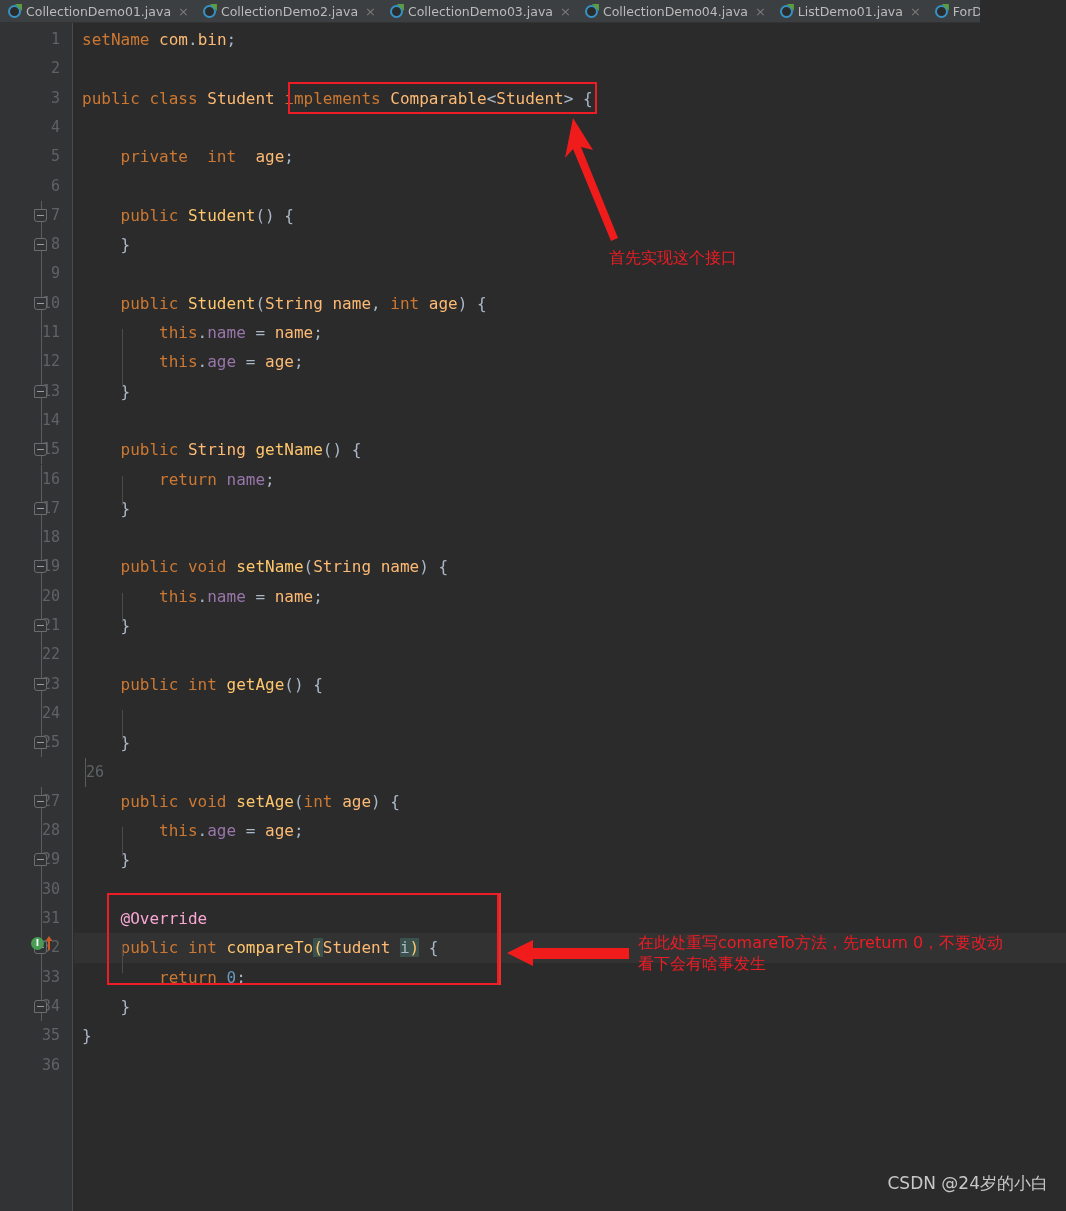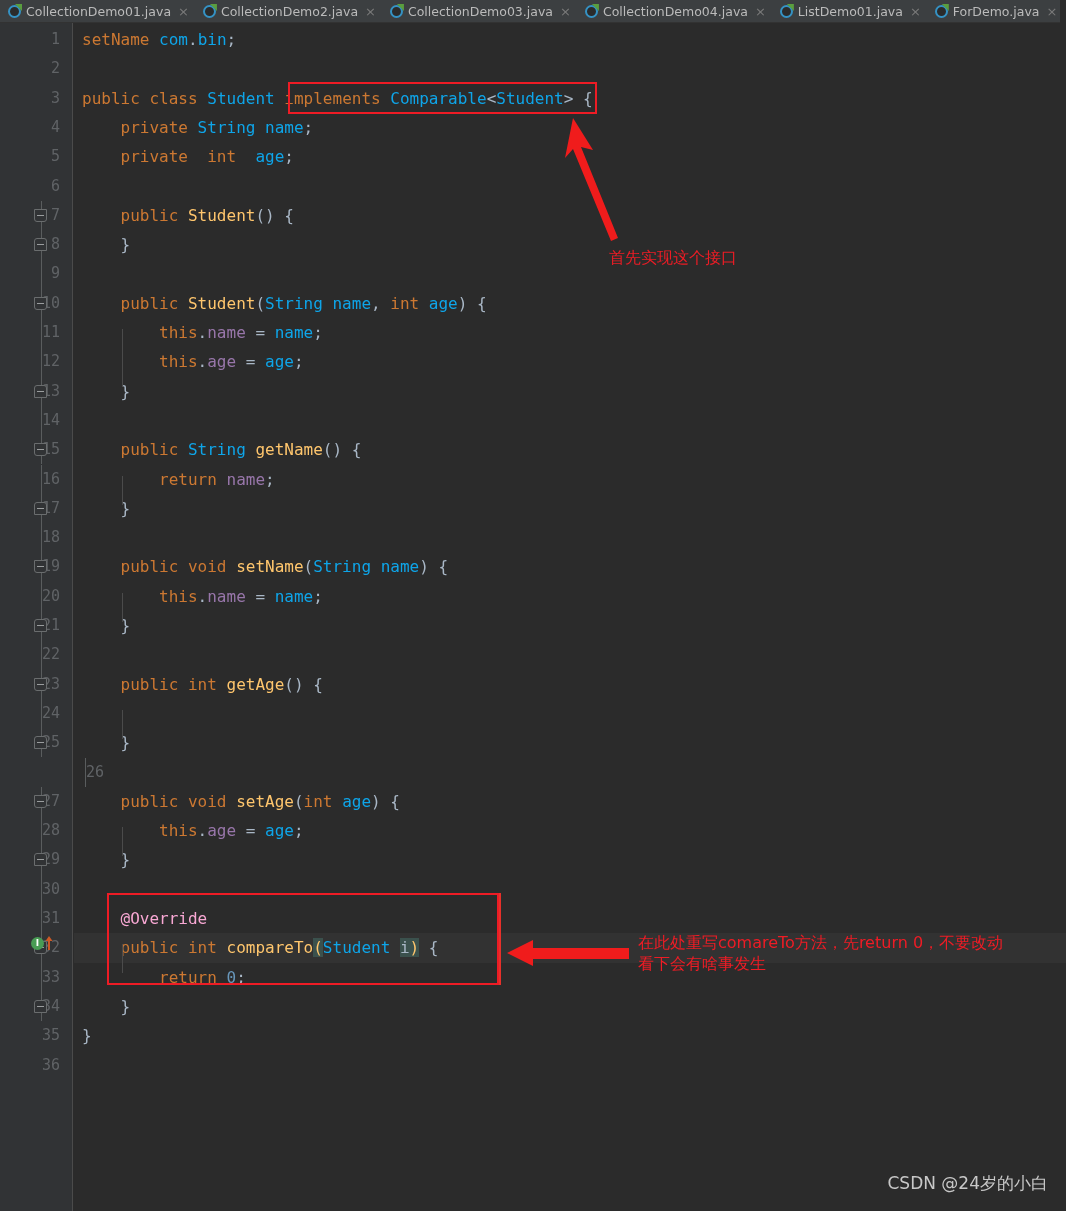--- a/index.html
+++ b/index.html
@@ -6,21 +6,21 @@
   html, body {
     width: 1066px; height: 1211px;
     background: #2b2b2b;
     font-family: "DejaVu Sans Mono", monospace;
     overflow: hidden;
   }
 
   
   #tabbar {
     position: absolute; left: 0; top: 0;
-    width: 1060px; height: 23px;
+    width: 980px; height: 23px;
     background: #3c3f41;
     display: flex; align-items: stretch;
     overflow: hidden;
     border-bottom: 1px solid #323232;
   }
   .tab {
     display: flex; align-items: center;
     padding: 0 6px 0 8px;
     gap: 5px;
     height: 23px;
@@ -95,21 +95,21 @@
     white-space: pre;
     color: #a9b7c6;
   }
   .line.hl .hlbg {
     position: absolute; left: 74px; right: 0; top: 0; bottom: 0;
     background: #323232;
   }
 
   
   .kw   { color: #cc7832; }
-  .typ  { color: #0ea5e9; }
+  .typ  { color: #fdba74; }
   .fn   { color: #ffc66d; }
   .fld  { color: #9876aa; }
   .num  { color: #6897bb; }
   .ann  { color: #f9a8d4; }
   .brkt-hl { color: #ffc66d; background: #3b514d; }
   .caret-hl { background: #3b514d; }
 
   
   .fold {
     position: absolute; left: 0; width: 67px; height: 29.3px;
@@ -247,21 +247,20 @@
       <div class="line" style="top: 31.3px;">
         <div class="lineno">2</div>
         <div class="code"></div>
       </div>
       <div class="line" style="top: 60.6px;">
         <div class="lineno">3</div>
         <div class="code"><span class="kw">public</span> <span class="kw">class</span> <span class="typ">Student</span> <span class="kw">implements</span> <span class="typ">Comparable</span>&lt;<span class="typ">Student</span>&gt; {</div>
       </div>
       <div class="line" style="top: 89.9px;">
         <div class="lineno">4</div>
-        <div class="code">    <span class="kw">private</span> <span class="typ">String</span> <span class="typ">name</span>;</div>
       </div>
       <div class="line" style="top: 119.2px;">
         <div class="lineno">5</div>
         <div class="code">    <span class="kw">private</span>  <span class="kw">int</span>  <span class="typ">age</span>;</div>
       </div>
       <div class="line" style="top: 148.5px;">
         <div class="lineno">6</div>
         <div class="code"></div>
       </div>
       <div class="line" style="top: 177.8px;">

